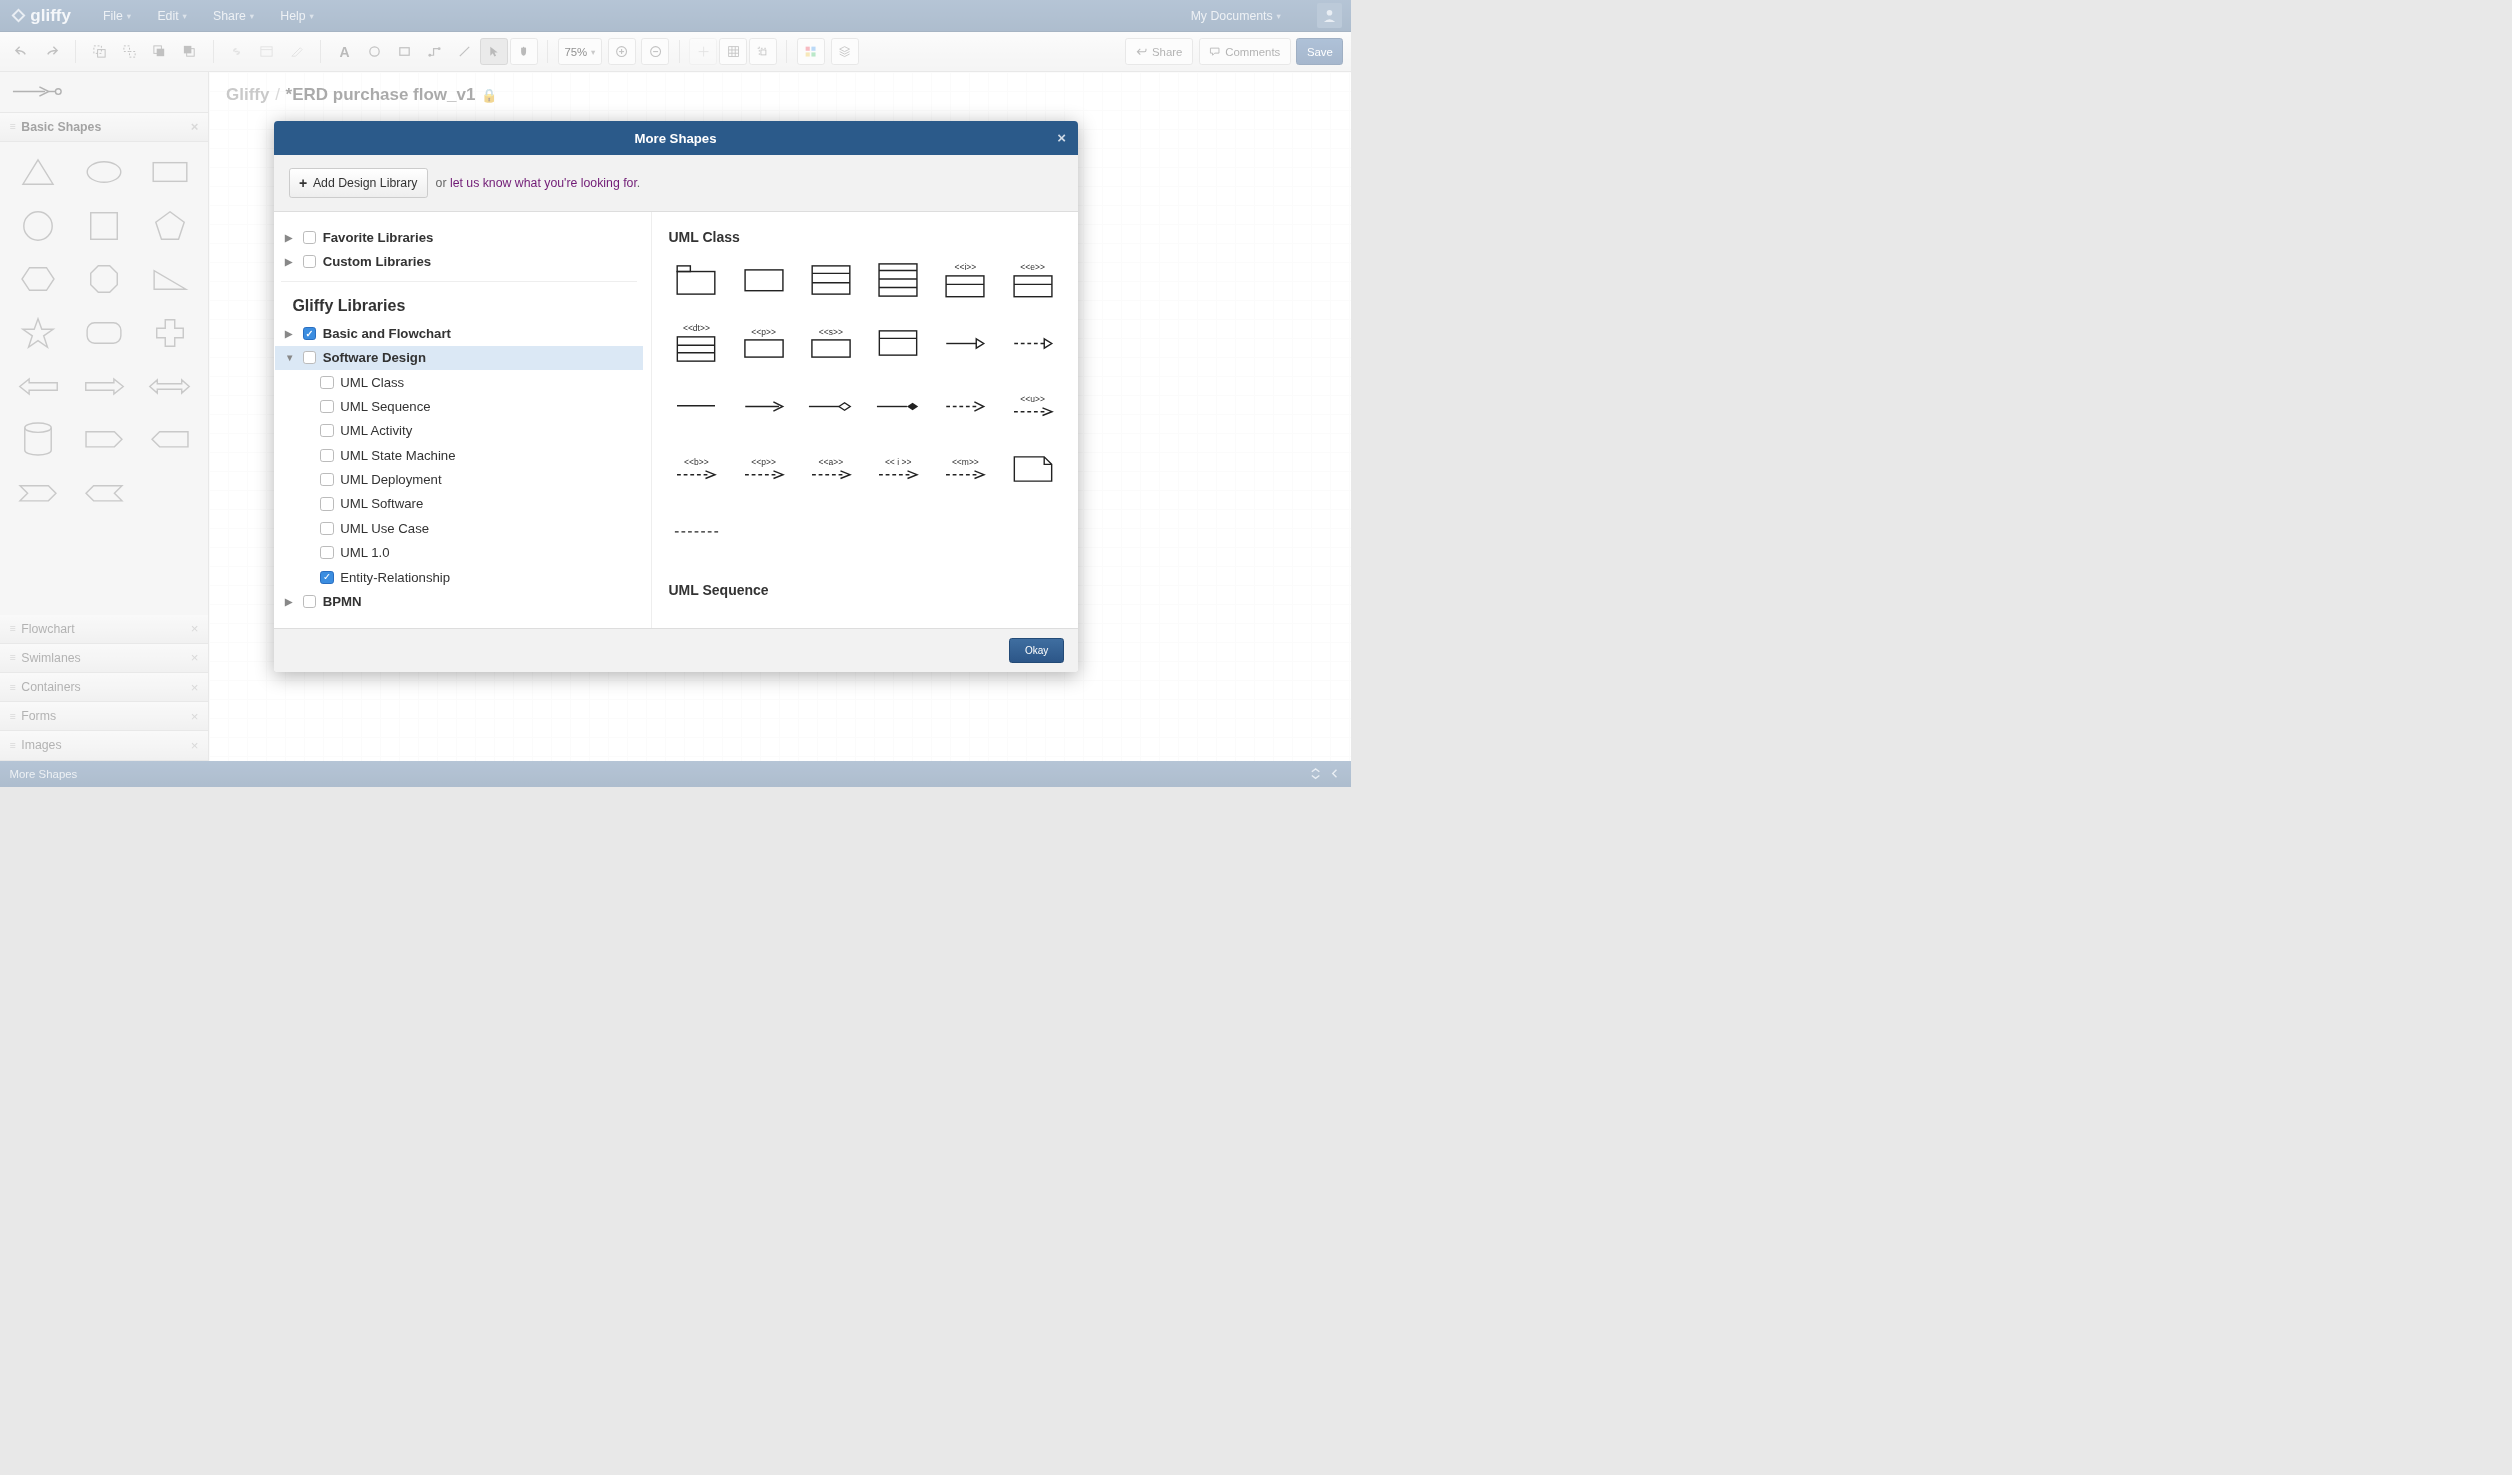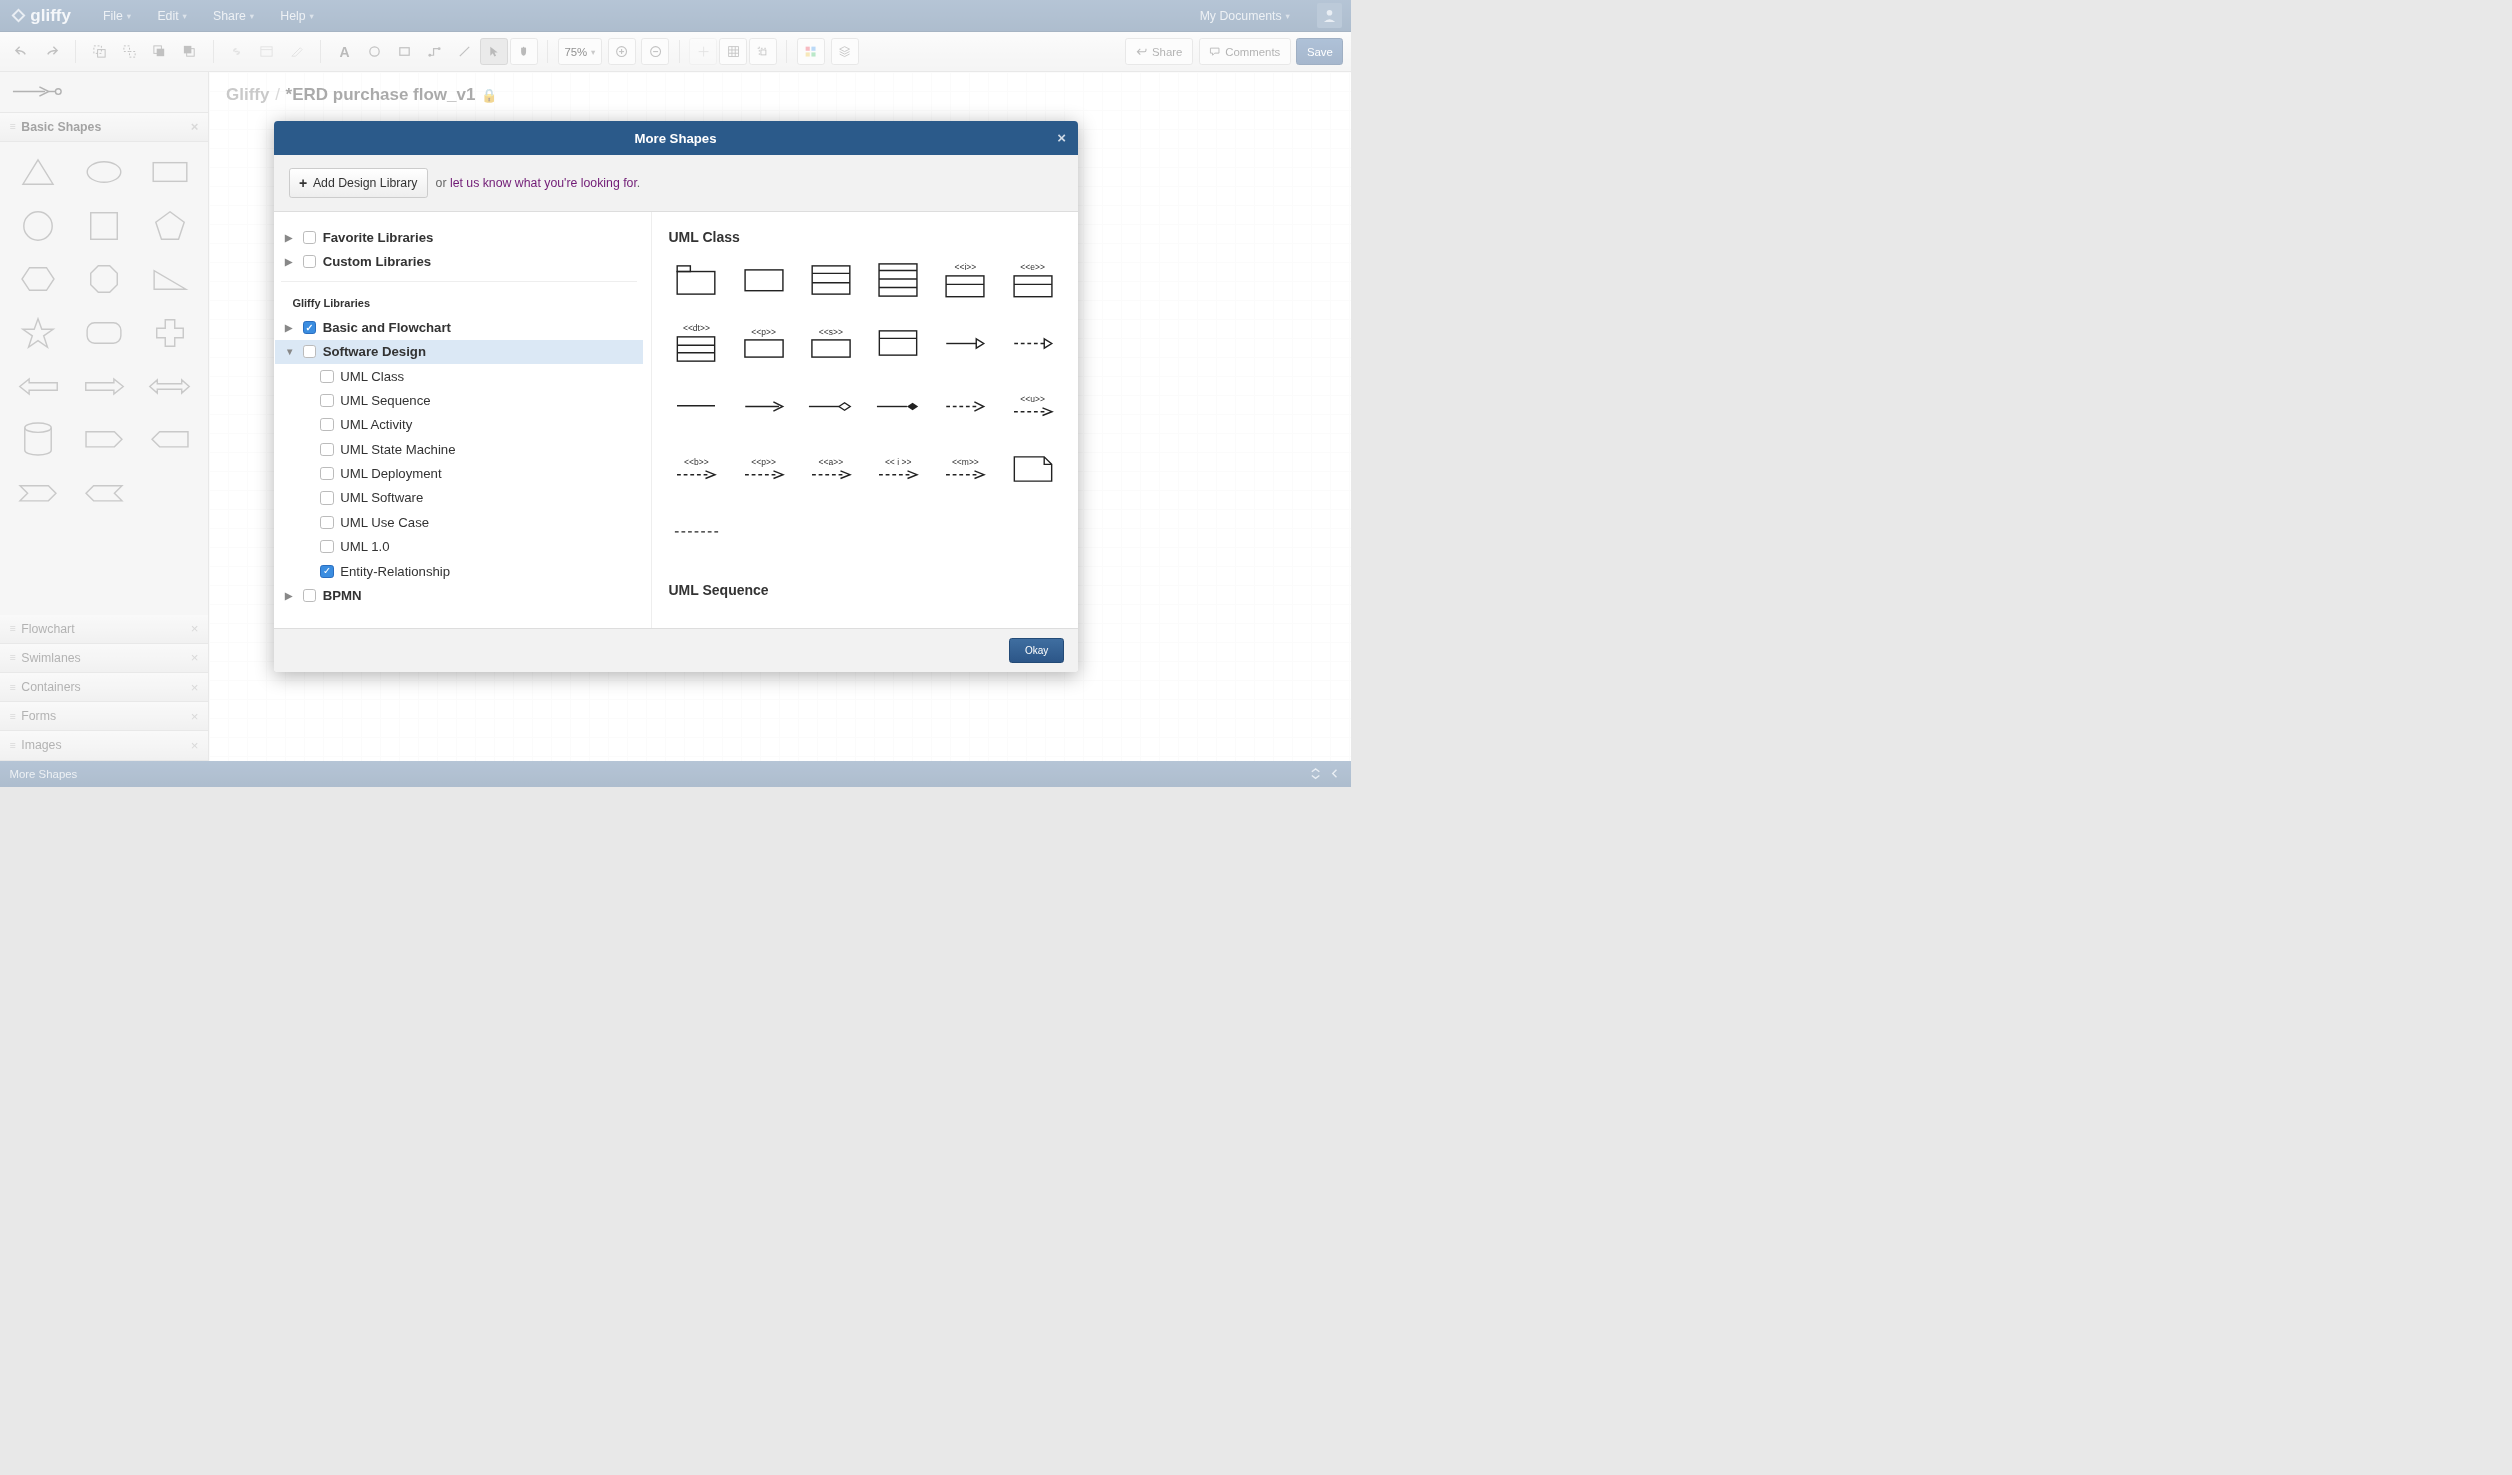--- a/index.html
+++ b/index.html
@@ -5,21 +5,21 @@
 * { box-sizing: border-box; margin: 0; padding: 0; }
 body { font-family: "Helvetica Neue", Arial, sans-serif; font-size: 12.3px; background: #e8e8e8; width: 1351px; height: 787px; overflow: hidden; position: relative; }
 
 
 .menubar { background: linear-gradient(to bottom, #5c7ea4, #4b6d92); height: 32px; display: flex; align-items: center; padding: 0 9.5px; color: #d8e0e8; border-bottom: 0.9px solid #3b5a7a; }
 .logo { display: flex; align-items: center; font-size: 17px; font-weight: bold; color: #e8eef4; margin-right: 19px; }
 .logo svg { margin-right: 3.8px; }
 .menu-items { display: flex; gap: 0; }
 .menu-item { padding: 5.7px 13.2px; cursor: pointer; font-size: 12.3px; display: flex; align-items: center; gap: 3.8px; }
 .menu-item .caret { font-size: 8.5px; opacity: 0.7; }
-.menubar-right { margin-left: auto; display: flex; align-items: center; gap: 14px; }
+.menubar-right { margin-left: auto; display: flex; align-items: center; gap: 23px; }
 .avatar { width: 24.6px; height: 24.6px; background: #6a8aac; border-radius: 1.9px; display: flex; align-items: center; justify-content: center; }
 
 
 .toolbar { background: linear-gradient(to bottom, #f6f6f6, #e8e8e8); height: 40px; border-bottom: 0.9px solid #ccc; display: flex; align-items: center; padding: 0 7.6px; gap: 5.7px; }
 .tool-group { display: flex; gap: 1.9px; }
 .tool-btn { width: 28px; height: 26.5px; border: 0.9px solid transparent; border-radius: 2.8px; background: transparent; display: flex; align-items: center; justify-content: center; cursor: pointer; color: #666; }
 .tool-btn.bordered { border: 0.9px solid #ccc; background: #f8f8f8; }
 .tool-btn.active { background: #d0d0d0; border-color: #aaa; }
 .tool-sep { width: 0.9px; height: 23px; background: #ccc; margin: 0 3.8px; }
 .zoom-select { height: 26.5px; border: 0.9px solid #ccc; border-radius: 2.8px; background: #f8f8f8; padding: 0 5.7px; font-size: 11.4px; display: flex; align-items: center; gap: 3.8px; }
@@ -59,21 +59,21 @@
 .modal-body { display: flex; height: 416px; }
 .lib-tree { width: 378px; overflow-y: auto; padding: 13.2px 7.6px 13.2px 1.9px; border-right: 0.9px solid #eee; }
 .tree-row { display: flex; align-items: center; gap: 6.6px; padding: 4.7px 5.7px 4.7px 9.5px; font-size: 13.2px; cursor: pointer; color: #333; }
 .tree-row .arrow { width: 11.4px; color: #888; font-size: 9.5px; }
 .tree-row .cb { width: 13.2px; height: 13.2px; border: 0.9px solid #bbb; border-radius: 2.8px; background: #fff; display: inline-flex; align-items: center; justify-content: center; }
 .tree-row .cb.checked { background: #3b8de0; border-color: #2a6ec0; }
 .tree-row .cb.checked::after { content: "✓"; color: #fff; font-size: 9.5px; line-height: 1; }
 .tree-row.bold { font-weight: bold; }
 .tree-row.selected { background: #dbe8f5; }
 .tree-row.indent2 { padding-left: 45px; }
-.tree-section-label { padding: 7.6px 9.5px 5.7px 17px; font-weight: bold; font-size: 11px; color: #333; }
+.tree-section-label { padding: 7.6px 9.5px 5.7px 17px; font-weight: bold; font-size: 16px; color: #333; }
 .tree-hr { border: none; border-top: 0.9px solid #eee; margin: 7.6px 5.7px; }
 .preview-pane { flex: 1; padding: 11.4px 17px; overflow-y: auto; }
 .preview-title { font-weight: bold; font-size: 14px; margin: 5.7px 0 13.2px 0; color: #333; }
 .preview-grid { display: grid; grid-template-columns: repeat(6, 1fr); gap: 19px 11.4px; margin-bottom: 28px; }
 .preview-cell { display: flex; flex-direction: column; align-items: center; justify-content: center; height: 44px; }
 .preview-cell .lbl { font-size: 8.5px; color: #333; margin-bottom: 1.9px; }
 .modal-footer { background: #f2f2f2; border-top: 0.9px solid #ddd; padding: 9.5px 13.2px; display: flex; justify-content: flex-end; }
 .ok-btn { background: linear-gradient(to bottom, #3f6ea0, #2c5688); color: #fff; border: 0.9px solid #234a76; border-radius: 2.8px; padding: 5.7px 15px; font-size: 10px; cursor: pointer; }
 
 svg { display: block; }

